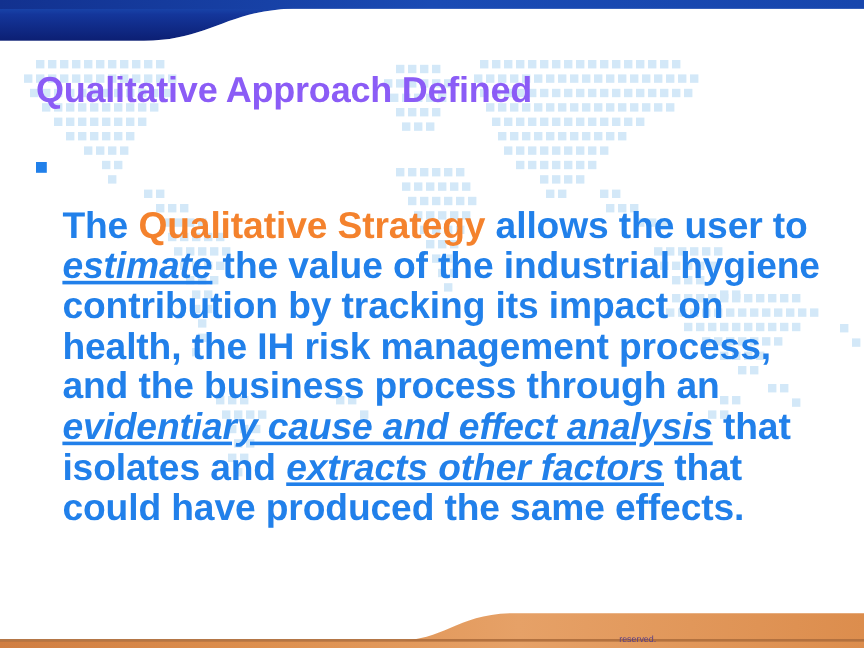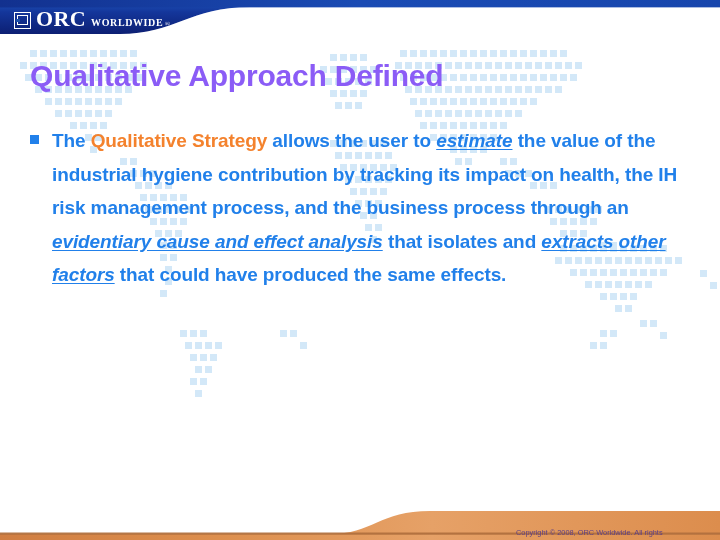--- a/index.html
+++ b/index.html
@@ -139,24 +139,25 @@
     width: 9px;
     height: 9px;
     background: #2180ea;
     margin-top: 11px;
     margin-right: 13px;
   }
 
   .bullet-text {
     flex: 1 1 auto;
     color: #2180ea;
-    font-size: 19px;
+    font-size: 31px;
     font-weight: bold;
     line-height: 33.6px;
     letter-spacing: -0.1px;
+    margin-top: 47px;
   }
 
   .hl-orange { color: #f4822d; }
 
   .em-ul {
     font-style: italic;
     text-decoration: underline;
     text-underline-offset: 2px;
   }
 
@@ -585,26 +586,20 @@
       </linearGradient>
     </defs>
 
     <path d="M0,0 L720,0 L720,7 L250,7 C190,7 175,34 120,34 L0,34 Z" fill="url(#bandGrad)"></path>
 
     <rect x="0" y="0" width="720" height="7.5" fill="url(#topBarGrad)"></rect>
 
     <path d="M0,34 L120,34 C175,34 190,7 250,7 L720,7 L720,8.6 L251,8.6 C193,8.6 178,35.6 121,35.6 L0,35.6 Z" fill="#ffffff" opacity="0.28"></path>
   </svg>
 
-  <div class="logo-wrap">
-    <span class="logo-mark"></span>
-    <span class="logo-orc">ORC</span>
-    <span class="logo-ww">WORLDWIDE</span>
-    <span class="logo-reg">®</span>
-  </div>
 
   <h1 class="title">Qualitative Approach Defined</h1>
 
   <div class="body-block">
     <div class="bullet-row">
       <span class="bullet-mark"></span>
       <p class="bullet-text">
         <span>The </span><span class="hl-orange">Qualitative Strategy</span><span> allows the user to </span><span class="em-ul">estimate</span><span> the value of the industrial hygiene contribution by tracking its impact on health, the IH risk management process, and the business process through an </span><span class="em-ul">evidentiary cause and effect analysis</span><span> that isolates and </span><span class="em-ul">extracts other factors</span><span> that could have produced the same effects.</span>
       </p>
     </div>
@@ -619,16 +614,16 @@
         <stop offset="100%" stop-color="#dc8d4d"></stop>
       </linearGradient>
     </defs>
 
     <path d="M0,36 L330,36 C372,36 380,13 430,13 L720,13 L720,42 L0,42 Z" fill="url(#footGrad)"></path>
 
     <rect x="0" y="34.5" width="720" height="2.2" fill="#b0703e" opacity="0.95"></rect>
   </svg>
 
   <div class="copyright">
-    <div>Copyright © 2008, ORC Worldwide. All rights</div>
+    <div>reserved.</div>
   </div>
 
 </div>
 
 </body></html>

